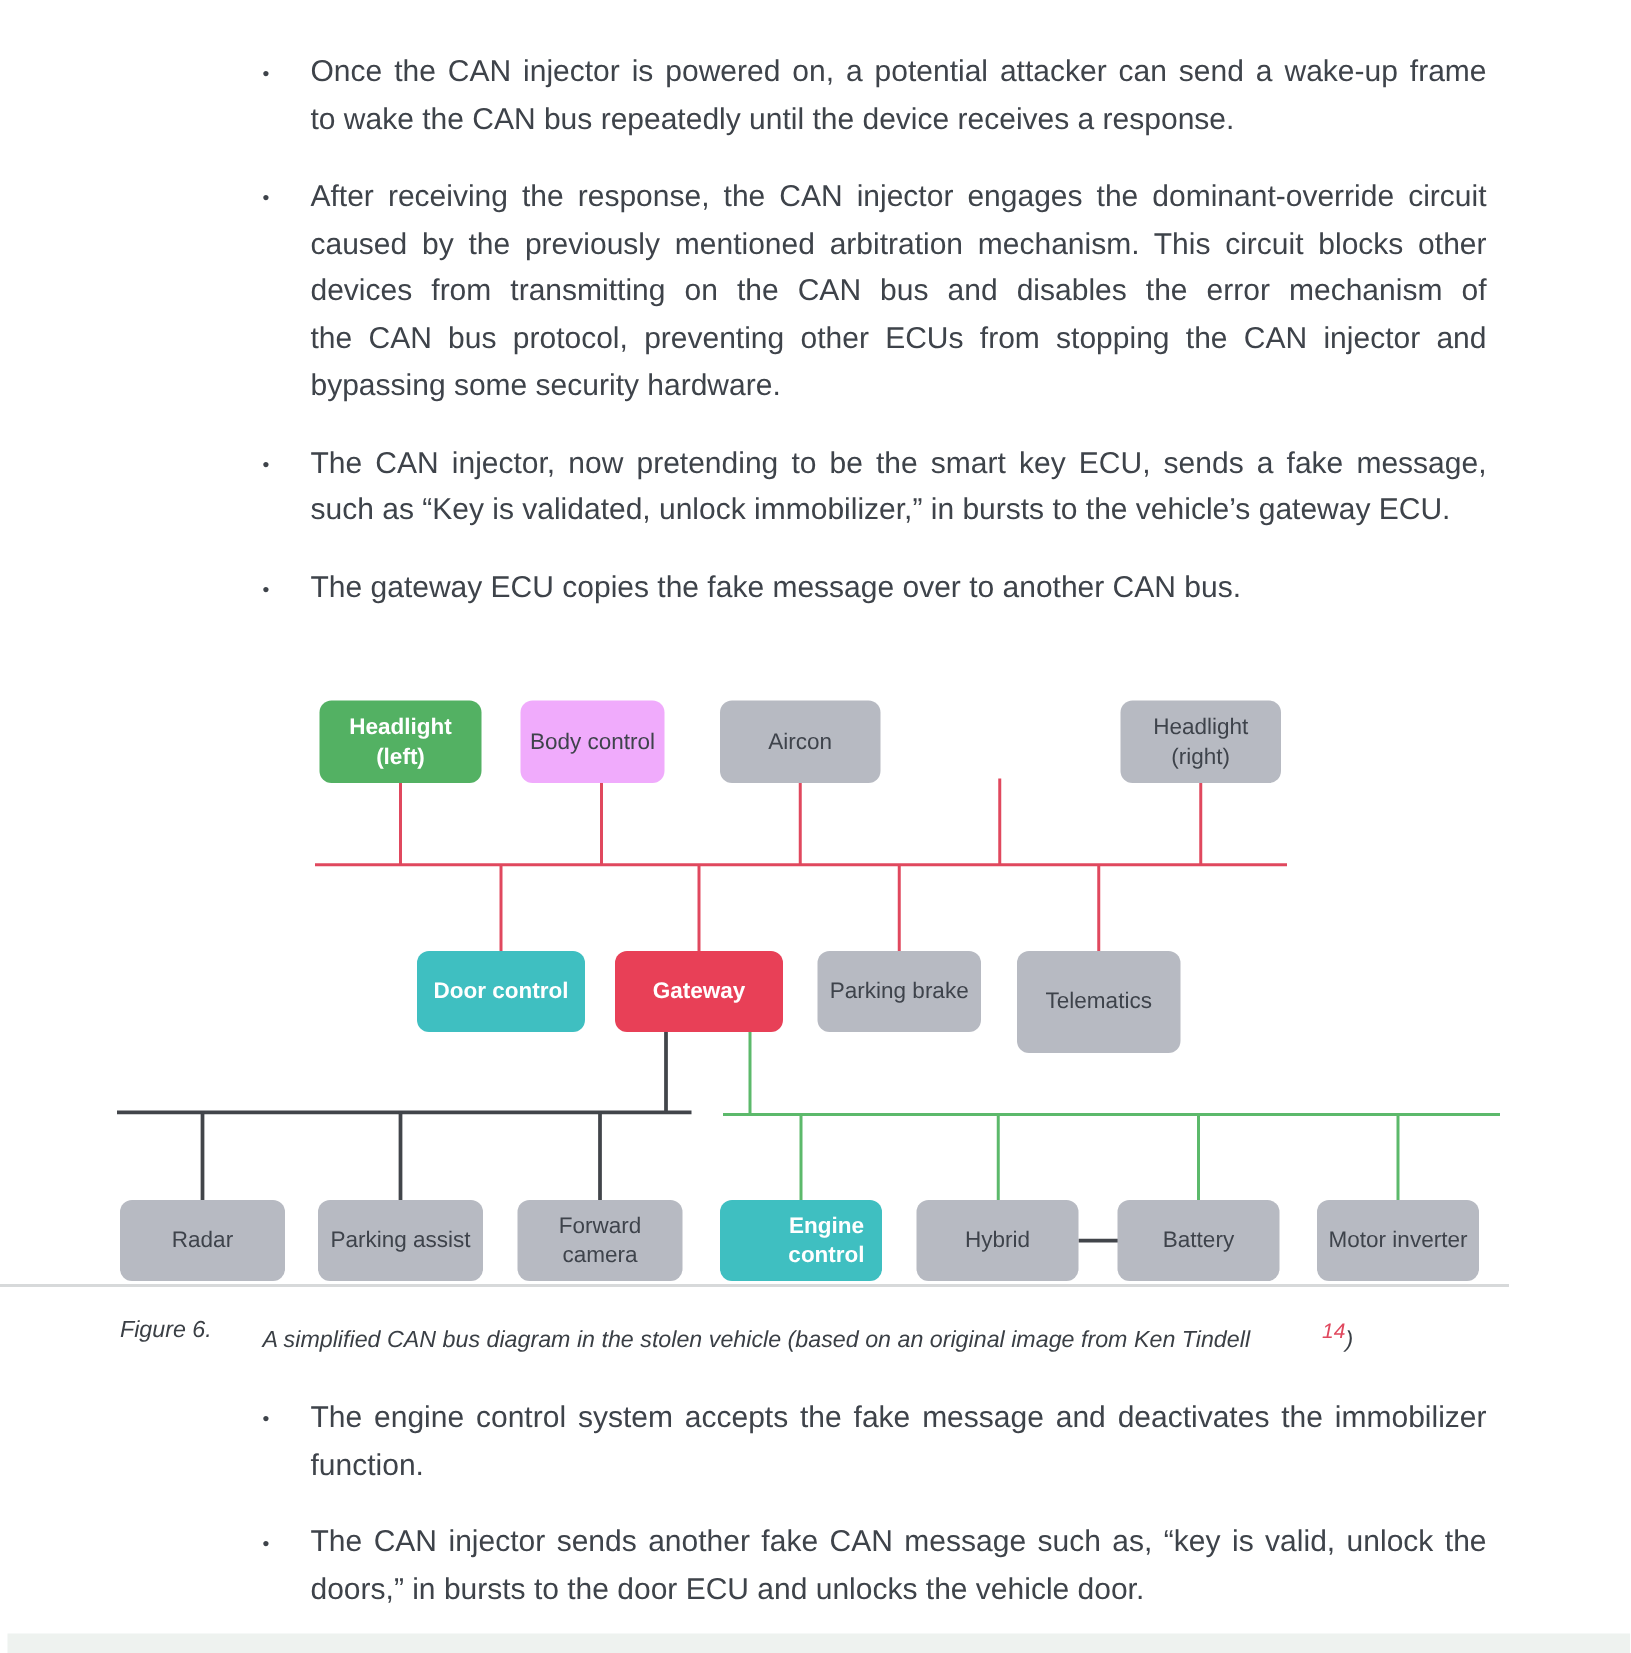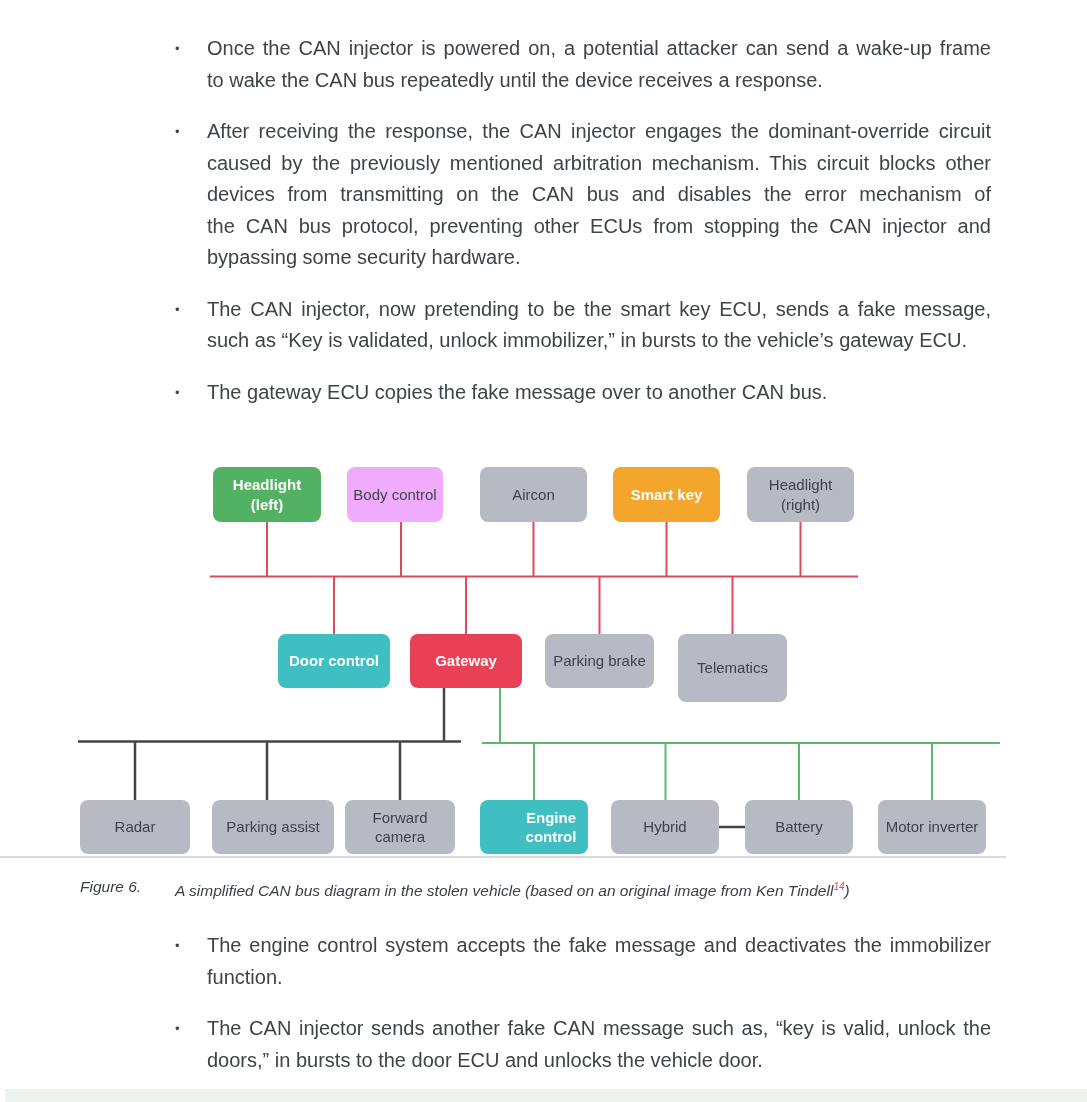--- a/index.html
+++ b/index.html
@@ -31,21 +31,21 @@
   }
 
   
   #divider { position:absolute; left:0; top:856px; width:1006px; height:2px; background:#d7d9da; }
   #caption {
     position:absolute; left:80px; top:876px; width:950px;
     font-style:italic; font-size:15.5px; line-height:22px; color:#3a3f45;
     display:flex;
   }
   #caption .cap-label { flex:none; width:95px; }
-  #caption sup { font-size:10px; color:#e0485e; font-style:italic; }
+  #caption sup { font-size:14px; color:#e0485e; font-style:italic;margin-left:48px; }
 
   
   #bottom-band { position:absolute; left:5px; top:1089px; width:1082px; height:13px; background:#eef2ef; }
 </style>
 </head>
 <body>
 
 <div id="page">
 
   <div id="bullets-top" class="bullets">
@@ -115,44 +115,41 @@
 
     <div class="box" style="left: 213px; top: 10px; width: 108px; height: 55px; background: rgb(83, 177, 99); color: rgb(255, 255, 255); font-weight: 700;">
         <span>Headlight (left)</span>
       </div>
     <div class="box" style="left: 347px; top: 10px; width: 96px; height: 55px; background: #f0abfc;">
         <span>Body control</span>
       </div>
     <div class="box" style="left: 480px; top: 10px; width: 107px; height: 55px; background: rgb(183, 186, 194);">
         <span>Aircon</span>
       </div>
-    <div class="box" style="left: 613px; top: 10px; width: 107px; height: 55px; background: rgb(244, 165, 44); color: rgb(255, 255, 255); font-weight: 700;">
-        <span>Smart key</span>
-      </div>
     <div class="box" style="left: 747px; top: 10px; width: 107px; height: 55px; background: rgb(183, 186, 194);">
         <span>Headlight (right)</span>
       </div>
 
     <div class="box" style="left: 278px; top: 177px; width: 112px; height: 54px; background: rgb(63, 191, 193); color: rgb(255, 255, 255); font-weight: 700;">
         <span>Door control</span>
       </div>
     <div class="box" style="left: 410px; top: 177px; width: 112px; height: 54px; background: rgb(232, 64, 87); color: rgb(255, 255, 255); font-weight: 700; text-align: right;">
         <span>Gateway</span>
       </div>
     <div class="box" style="left: 545px; top: 177px; width: 109px; height: 54px; background: rgb(183, 186, 194);">
         <span>Parking brake</span>
       </div>
     <div class="box" style="left: 678px; top: 177px; width: 109px; height: 68px; background: rgb(183, 186, 194);">
         <span>Telematics</span>
       </div>
 
     <div class="box" style="left: 80px; top: 343px; width: 110px; height: 54px; background: rgb(183, 186, 194);">
         <span>Radar</span>
       </div>
-    <div class="box" style="left: 212px; top: 343px; width: 122px; height: 54px; background: rgb(183, 186, 194);">
+    <div class="box" style="left: 212px; top: 343px; width: 110px; height: 54px; background: rgb(183, 186, 194);">
         <span>Parking assist</span>
       </div>
     <div class="box" style="left: 345px; top: 343px; width: 110px; height: 54px; background: rgb(183, 186, 194);">
         <span>Forward camera</span>
       </div>
     <div class="box" style="left: 480px; top: 343px; width: 108px; height: 54px; background: rgb(63, 191, 193); color: rgb(255, 255, 255); font-weight: 700; padding-left: 40px;">
         <span>Engine control</span>
       </div>
     <div class="box" style="left: 611px; top: 343px; width: 108px; height: 54px; background: rgb(183, 186, 194);">
         <span>Hybrid</span>

